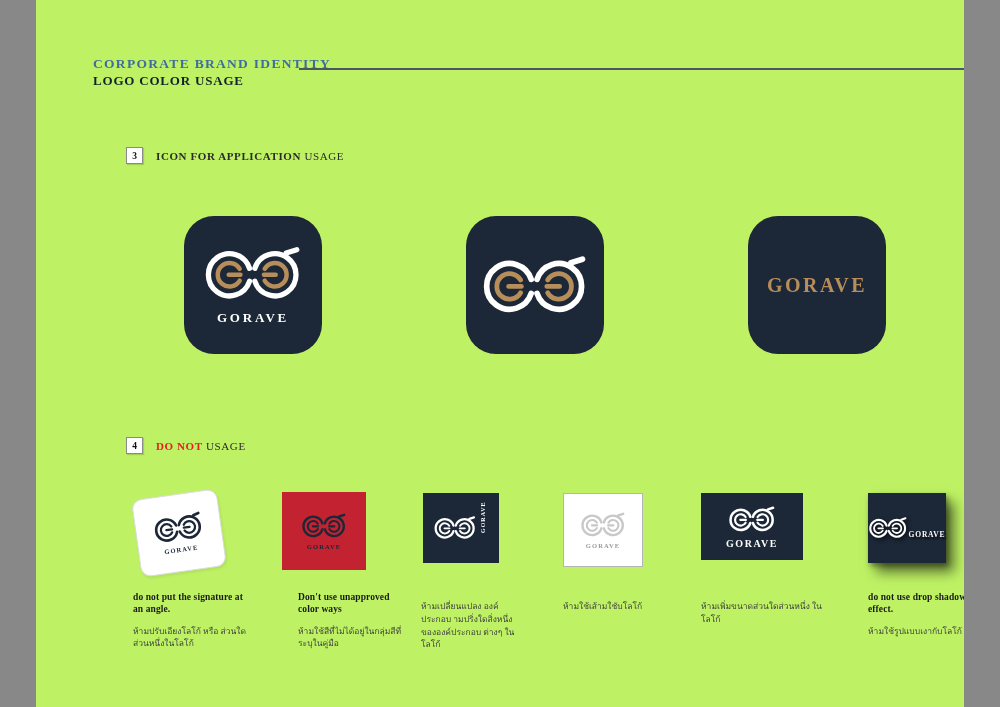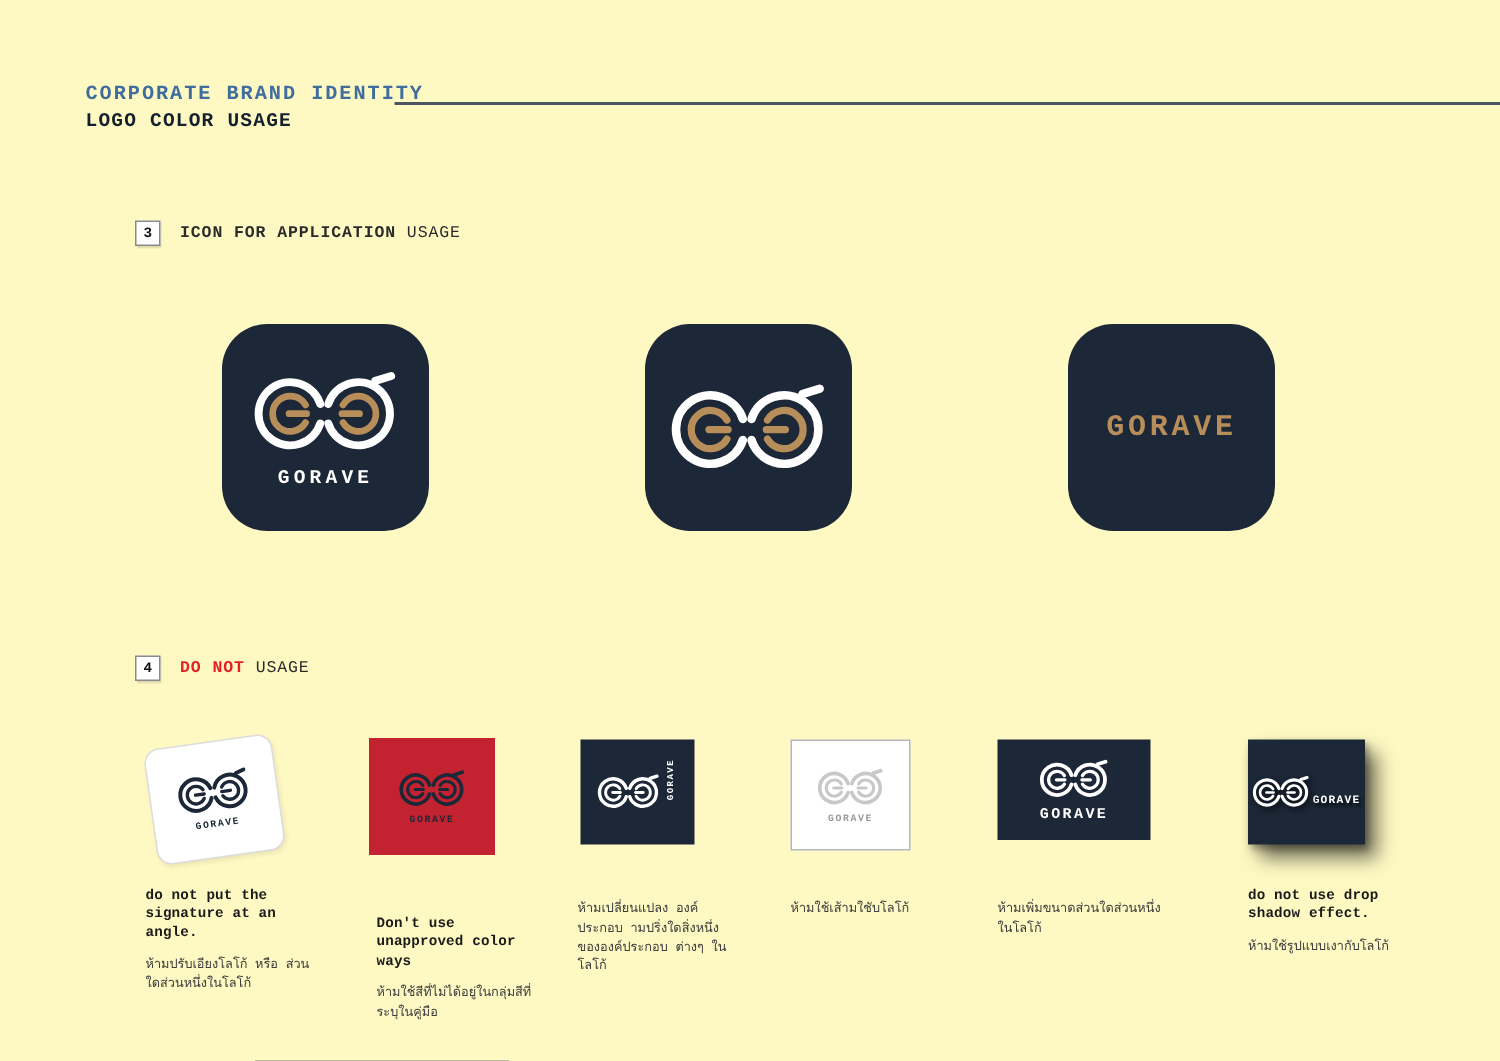--- a/index.html
+++ b/index.html
@@ -1,19 +1,19 @@
 <!DOCTYPE html>
 <html style="--navy: #1c2737; --gold: #b78d5a; --red-tile: #c32231; --do-not-red: #e31e25; --accent-blue: #3f6d9e;"><head>
 <meta charset="utf-8">
 <style>
   html,body { margin:0; padding:0; background:#888; }
   .page {
-    position:relative; width:1000px; height:707px; margin:0 auto;
-    background:#fef9c3; overflow:hidden;
-    font-family:Liberation Mono, monospace;
+    position:relative; width:928px; height:707px; margin:0 auto;
+    background:#bef264; overflow:hidden;
+    font-family:Liberation Serif, serif;
     color:#1a1a1a;
   }
 
   
   .eyebrow {
     position:absolute; left:57px; top:56px;
     font-size:13.5px; font-weight:600; letter-spacing:1.3px;
     color:var(--accent-blue,#3f6d9e);
   }
   .header-rule {
@@ -88,21 +88,21 @@
   .big-wordmark { color:#fff; font-size:10px; font-weight:700; letter-spacing:1.6px; margin-top:4px; }
   .shadow-mark { filter:drop-shadow(2px 2px 2px rgba(0,0,0,.7)); }
   .shadow-wordmark {
     color:#fff; font-size:7.5px; font-weight:700; letter-spacing:0.8px; margin-left:2px; margin-top:12px;
     text-shadow:2px 2px 2px rgba(0,0,0,.75);
   }
 
   
   .caption { position:absolute; top:591px; }
   .cap-1 { left:97px;  width:118px; }
-  .cap-2 { left:251px; width:108px;margin-top:19px; }
+  .cap-2 { left:262px; width:108px; }
   .cap-3 { left:385px; width:100px; }
   .cap-4 { left:527px; width:96px; }
   .cap-5 { left:665px; width:122px; }
   .cap-6 { left:832px; width:104px; }
   .cap-en { font-size:9.5px; font-weight:700; color:#1a1a1a; line-height:1.3; letter-spacing:0.1px; }
   .cap-th { font-size:8.5px; color:#3d3d3d; line-height:1.5; margin-top:9px; }
 </style>
 </head>
 <body>
 

